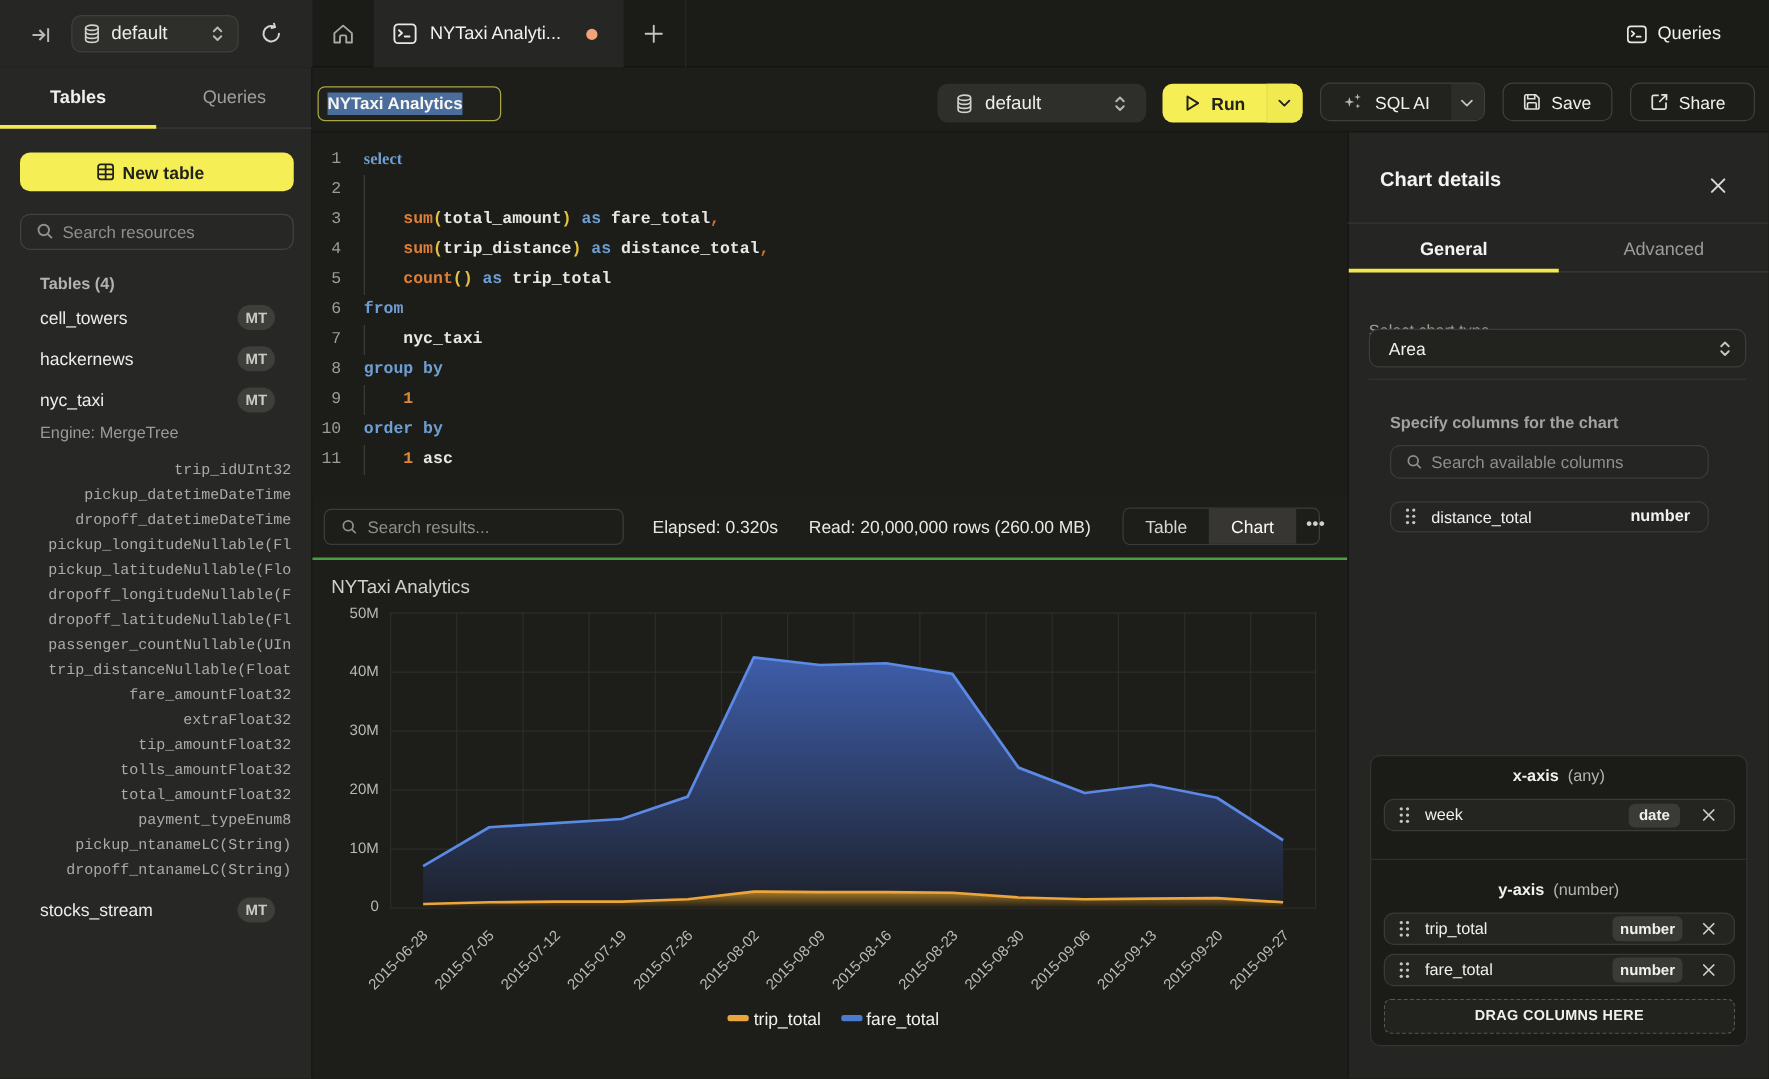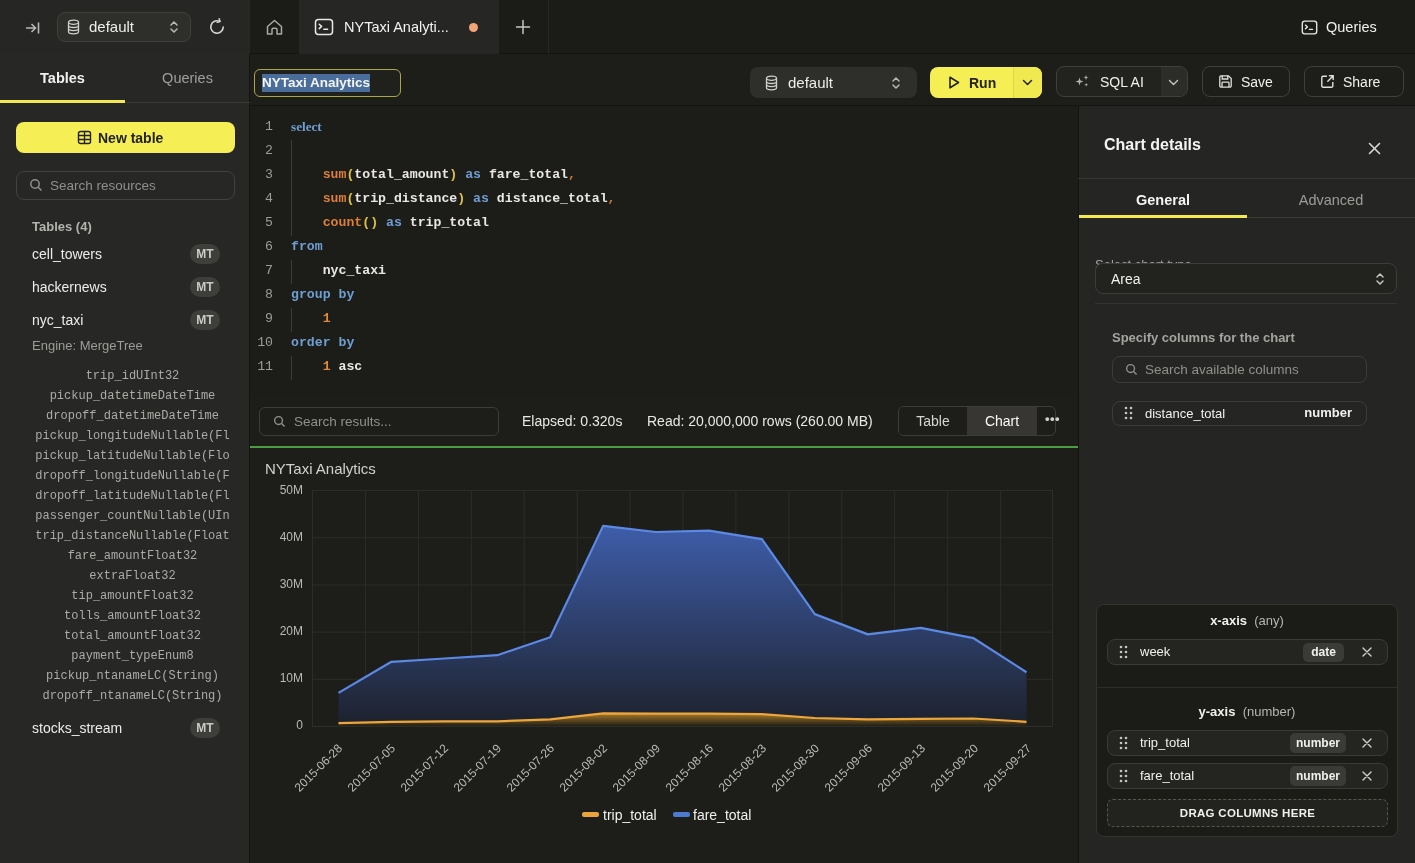--- a/index.html
+++ b/index.html
@@ -162,21 +162,21 @@
       </div>
 <div class="cr">
         <span>pickup_ntaname</span>
         <span>LC(String)</span>
       </div>
 <div class="cr">
         <span>dropoff_ntaname</span>
         <span>LC(String)</span>
       </div>
 </div>
-<style>.cr{display:flex;justify-content:center;height:20px;}</style>
+<style>.cr{display:flex;justify-content:flex-end;height:20px;}</style>
 
 <div class="abs" style="left:250px;top:54px;width:1165px;height:52px;background:#1d1d1a;border-bottom:1px solid #141411;"></div>
 
 <div class="abs" style="left:254px;top:69px;width:147px;height:28px;border:1.5px solid #a9a648;border-radius:6px;background:#20201d;"></div>
 <div class="abs" style="left:262px;top:75px;font-size:13.5px;font-weight:bold;color:#f5f5f3;"><span style="background:#4a6d9c;padding:1px 0 2px;">NYTaxi Analytics</span></div>
 
 <div class="abs" style="left:750px;top:67px;width:167px;height:31px;background:#2e2e2b;border-radius:8px;"></div>
 <svg class="abs" style="left:764px;top:75px;" width="15" height="16" viewBox="0 0 15 16" fill="none" stroke="#cfcfcc" stroke-width="1.3">
   <ellipse cx="7.5" cy="3.2" rx="5" ry="2.1"></ellipse>
   <path d="M2.5 3.2 V12.8 C2.5 14 4.7 14.9 7.5 14.9 C10.3 14.9 12.5 14 12.5 12.8 V3.2"></path>

